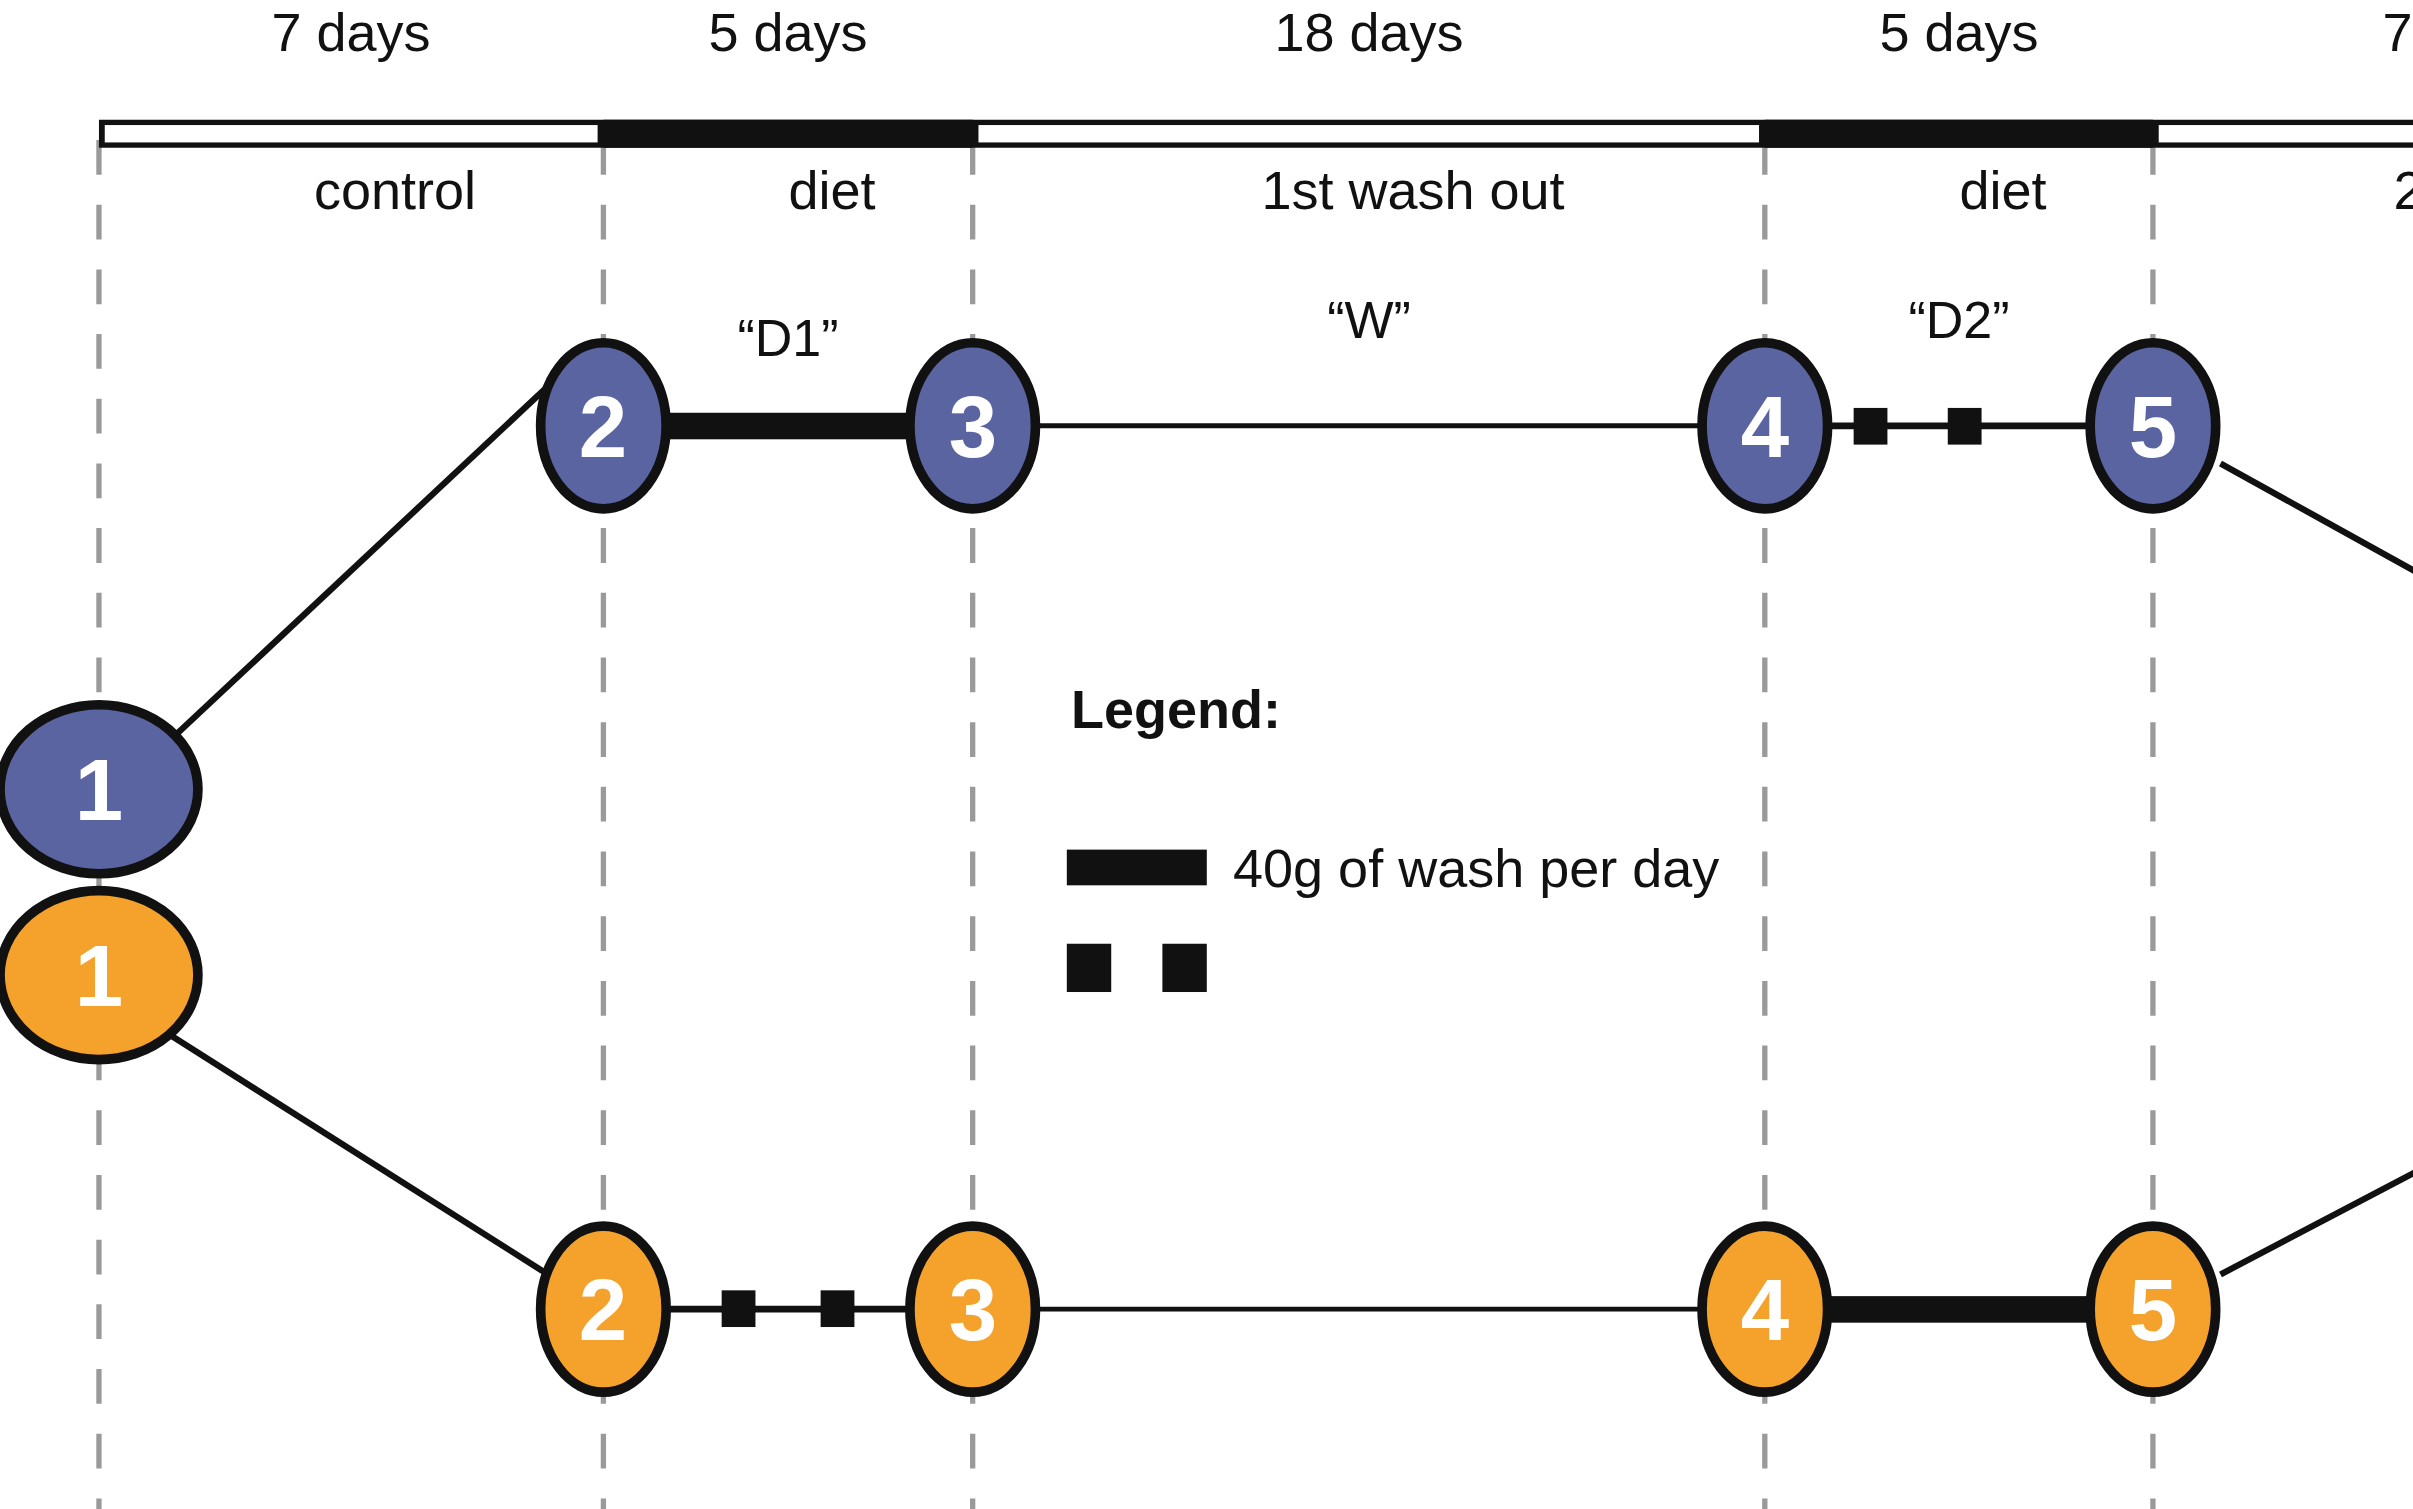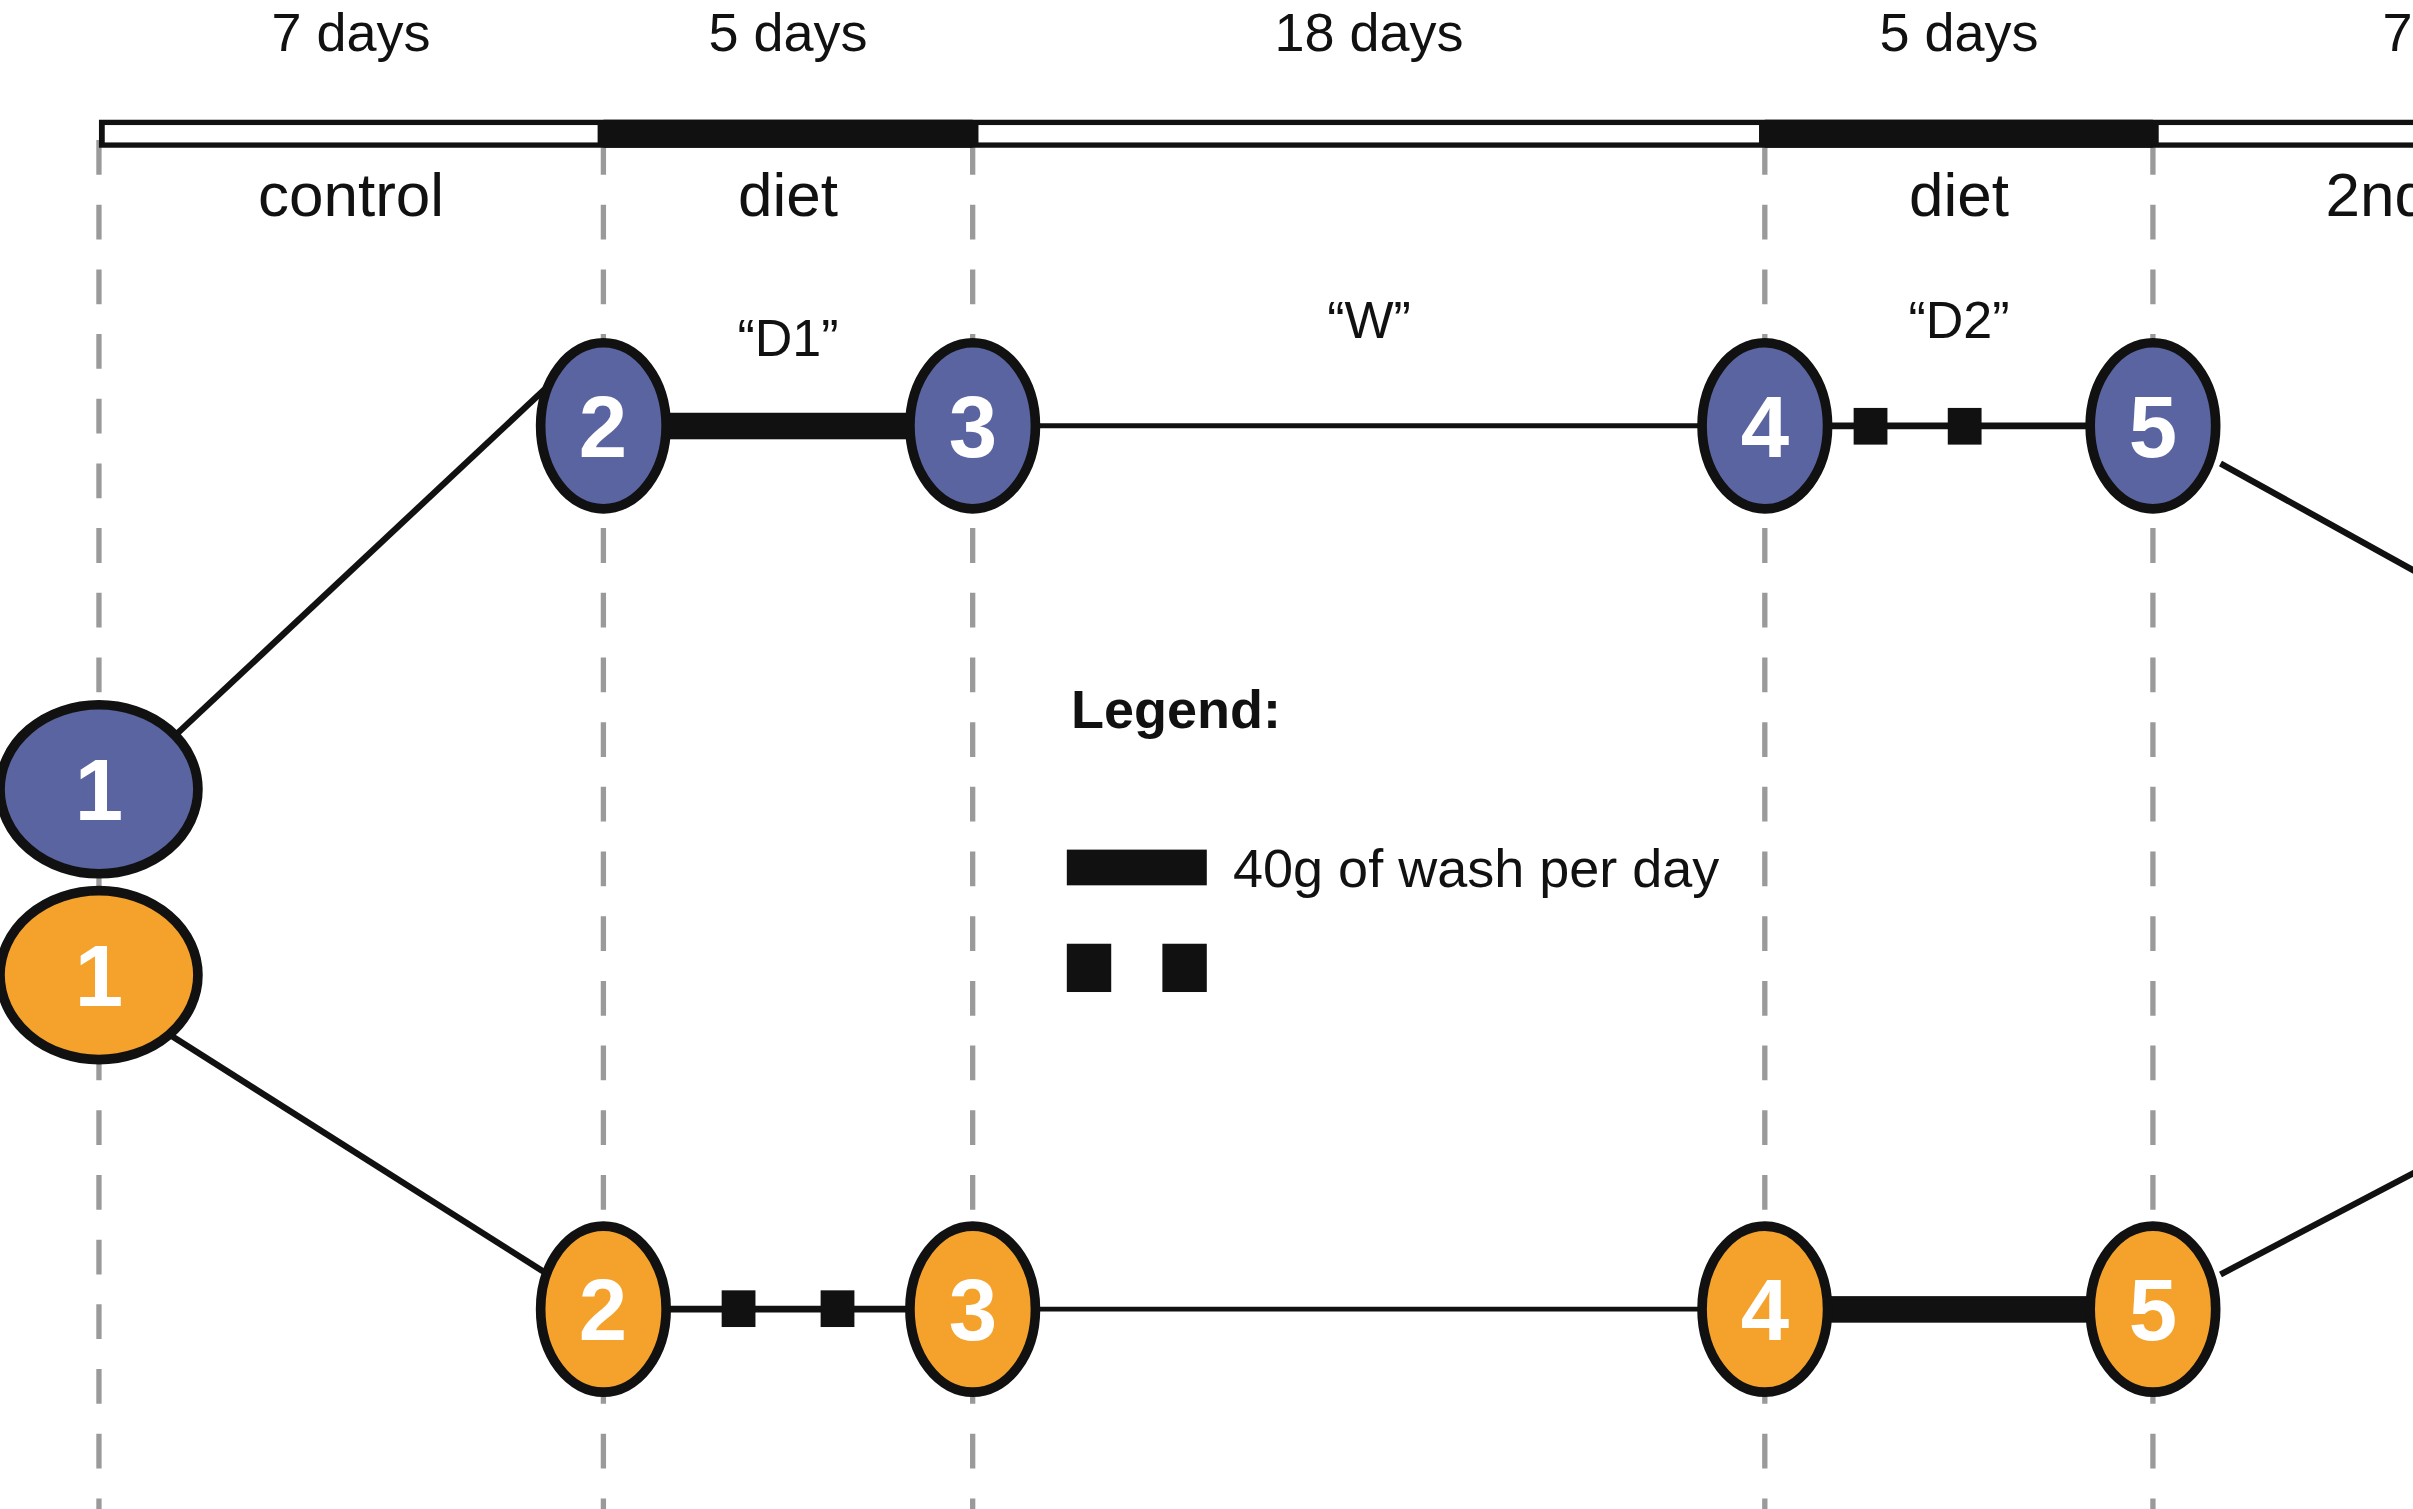--- a/index.html
+++ b/index.html
@@ -1,21 +1,21 @@
 <!DOCTYPE html>
 <html style="font-size:7.7px"><head>
 <meta charset="utf-8">
 <style>
   html,body{margin:0;padding:0;background:#ffffff;}
   body{width:2877px;height:1510px;overflow:hidden;font-family:"Liberation Sans",sans-serif;}
   #stage{position:relative;width:2877px;height:1510px;background:#ffffff;}
   svg.layer{position:absolute;left:0;top:0;width:2877px;height:1510px;}
   .txt{position:absolute;color:#111111;white-space:nowrap;font-family:"Liberation Sans",sans-serif;}
   .days-label{font-size:54px;transform:translateX(-50%);}
-  .phase-label{font-size:62px;transform:translateX(-50%);}
+  .phase-label{font-size:54px;transform:translateX(-50%);margin-left:44px;}
   .code-label{font-size:52px;transform:translateX(-50%);}
   .legend-title{font-size:54px;}
   .legend-text{font-size:54px;}
   .node-num{
     position:absolute;transform:translate(-50%,-50%);
     color:#ffffff;font-size:87px;font-weight:bold;
     font-family:"Liberation Sans",sans-serif;line-height:1;
     pointer-events:none;
   }
 </style>
@@ -112,20 +112,21 @@
   </svg>
 
   <div class="txt days-label" style="left:351px;top:1px;">7 days</div>
   <div class="txt days-label" style="left:788px;top:1px;">5 days</div>
   <div class="txt days-label" style="left:1369px;top:1px;">18 days</div>
   <div class="txt days-label" style="left:1959px;top:1px;">5 days</div>
   <div class="txt days-label" style="left:2462px;top:1px;">7 days</div>
 
   <div class="txt phase-label" style="left:351px;top:159px;">control</div>
   <div class="txt phase-label" style="left:788px;top:159px;">diet</div>
+  <div class="txt phase-label" style="left:1369px;top:159px;">1st wash out</div>
   <div class="txt phase-label" style="left:1959px;top:159px;">diet</div>
   <div class="txt phase-label" style="left:2510px;top:159px;">2nd wash out</div>
 
   <div class="txt code-label" style="left:788px;top:308px;">“D1”</div>
   <div class="txt code-label" style="left:1369px;top:290px;">“W”</div>
   <div class="txt code-label" style="left:1959px;top:290px;">“D2”</div>
 
   <div class="node-num" style="left:99px;top:789px;">1</div>
   <div class="node-num" style="left:603px;top:426px;">2</div>
   <div class="node-num" style="left:973px;top:426px;">3</div>

